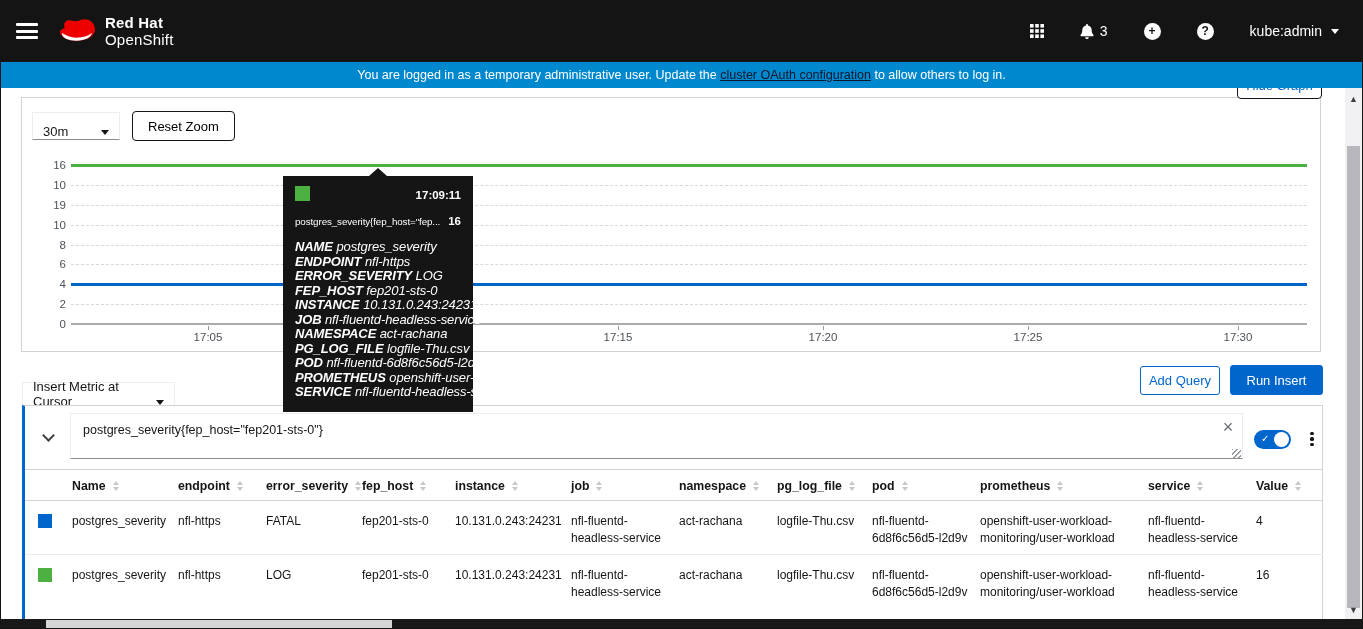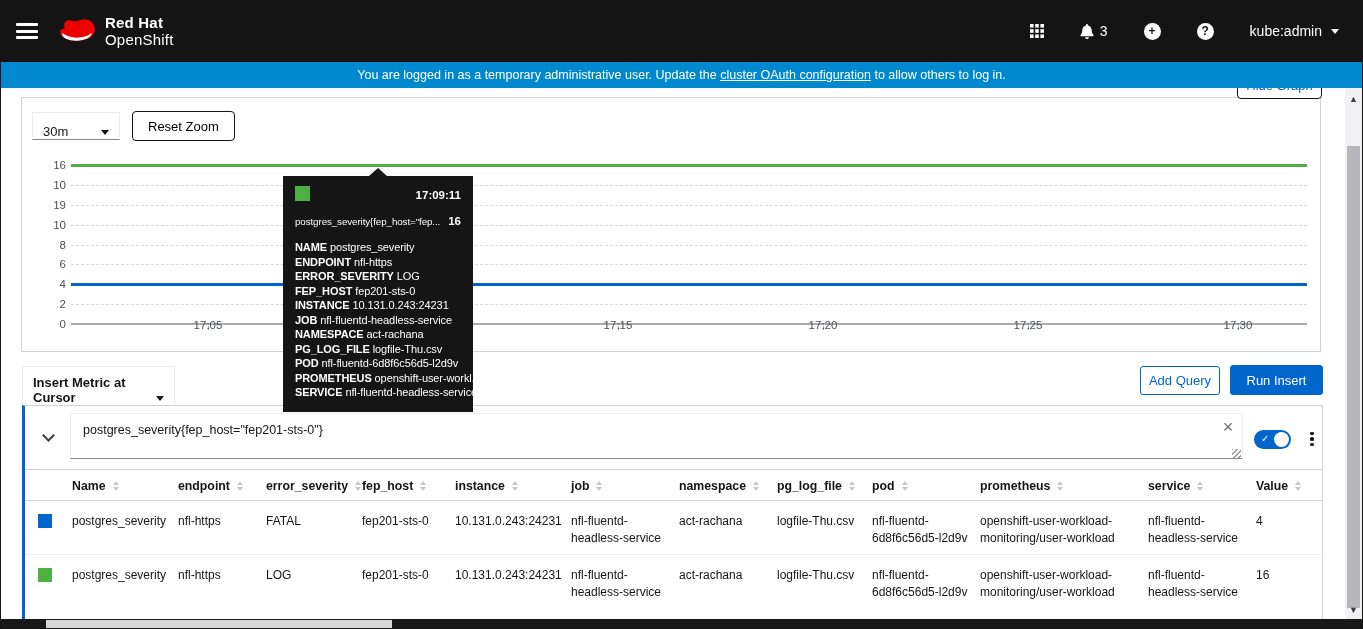--- a/index.html
+++ b/index.html
@@ -21,21 +21,21 @@
   .mast-icon { display:flex; align-items:center; gap:6px; cursor:pointer; }
   .circle-glyph { width:17px; height:17px; background:#fff; color:#141414; border-radius:50%;
                   font-size:12px; font-weight:700; display:flex; align-items:center; justify-content:center; }
   .badge-count { font-size:14px; color:#fff; }
   .user-menu { display:flex; align-items:center; gap:9px; font-size:14px; cursor:pointer; }
   .caret-down { width:0; height:0; border:4px solid transparent; border-top:5px solid #fff; margin-top:4px; }
 
   
   .banner { position:absolute; left:0; top:62px; width:100%; height:26px; background:#0088ce;
             color:#fff; font-size:12.5px; line-height:26px; text-align:center; z-index:3; }
-  .banner a { color:#ffffff; text-decoration:underline; cursor:pointer; }
+  .banner a { color:#0f172a; text-decoration:underline; cursor:pointer; }
 
   
   .hide-graph { position:absolute; left:1237px; top:71px; width:85px; height:28px; z-index:1;
                 background:#fff; border:1.5px solid #151515; border-radius:4px; color:#0066cc;
                 font-size:13px; display:flex; align-items:center; justify-content:center; cursor:pointer; }
 
   
   .chart-card { position:absolute; left:21px; top:97px; width:1300px; height:255px;
                 border:1px solid #d2d2d2; background:#fff; }
   .pf-select { border:1px solid #ededed; border-bottom:1px solid #8a8d90; background:#fff;
@@ -48,40 +48,40 @@
                 display:flex; align-items:center; cursor:pointer; }
   .plot { position:absolute; left:49px; top:67px; width:1236px; height:159px; }
   .gridline { position:absolute; left:0; right:0; border-top:1px dashed #d9d9d9; }
   .axis-x { position:absolute; left:0; right:0; top:158px; border-top:2px solid #ababab; }
   .series-line { position:absolute; left:0; right:0; height:3px; }
   .line-log   { top:-1px; background:#4cb140; }
   .line-fatal { top:118px; background:#0066cc; }
   .xtick { position:absolute; top:161px; width:1px; height:4px; background:#9a9a9a; }
   .y-labels { position:absolute; left:4px; top:67px; width:40px; height:159px; }
   .y-labels span { position:absolute; right:0; transform:translateY(-50%); font-size:11.5px; color:#4d5258; }
-  .x-labels { position:absolute; left:49px; top:221px; width:1236px; height:14px; }
+  .x-labels { position:absolute; left:49px; top:233px; width:1236px; height:14px; }
   .x-labels span { position:absolute; transform:translateX(-50%); font-size:11.5px; color:#4d5258; }
 
   
   .tooltip { position:absolute; left:283px; top:176px; width:190px; background:#151515; color:#fff;
              z-index:6; padding:10px 8px 12px 12px; }
   .tooltip .arrow { position:absolute; top:-8px; left:86px; width:0; height:0;
                     border:9px solid transparent; border-top:none; border-bottom:8px solid #151515; }
   .tt-head { display:flex; justify-content:space-between; align-items:flex-end; padding-right:4px; }
   .tt-swatch { width:15px; height:15px; background:#4cb140; }
   .tt-time { font-size:11.5px; font-weight:700; }
   .tt-series { display:flex; justify-content:space-between; margin-top:14px; align-items:baseline; padding-right:4px; }
   .tt-series .lbl { font-size:9.8px; letter-spacing:-.1px; white-space:nowrap; overflow:hidden; max-width:148px; }
   .tt-series .val { font-size:11.5px; font-weight:700; margin-left:6px; }
-  .tt-details { margin-top:13px; font-size:11px; letter-spacing:-.1px; line-height:14.5px; }
+  .tt-details { margin-top:13px; font-size:13px; letter-spacing:-.1px; line-height:14.5px;font-style:italic; }
   .tt-details div { white-space:nowrap; }
   .tt-details b { font-weight:700; }
 
   
-  .insert-select { position:absolute; left:22px; top:366px; width:153px; height:40px;font-weight:bold; }
+  .insert-select { position:absolute; left:22px; top:382px; width:153px; height:28px; }
   .add-query { position:absolute; left:1140px; top:366px; width:80px; height:29px; background:#fff;
                border:1px solid #0066cc; border-radius:3px; color:#0066cc; font-size:13px; cursor:pointer; }
   .run-queries { position:absolute; left:1230px; top:365px; width:93px; height:30px; background:#0066cc;
                  border:1px solid #0066cc; border-radius:3px; color:#fff; font-size:13px; cursor:pointer; }
 
   
   .query-card { position:absolute; left:22px; top:405px; width:1301px; height:224px; background:#fff;
                 border-top:1px solid #d2d2d2; border-right:1px solid #d2d2d2; border-left:3px solid #0066cc; }
   .expand-btn { position:absolute; left:12px; top:20px; width:22px; height:22px; display:flex;
                 align-items:center; justify-content:center; cursor:pointer; background:none; border:none; }

